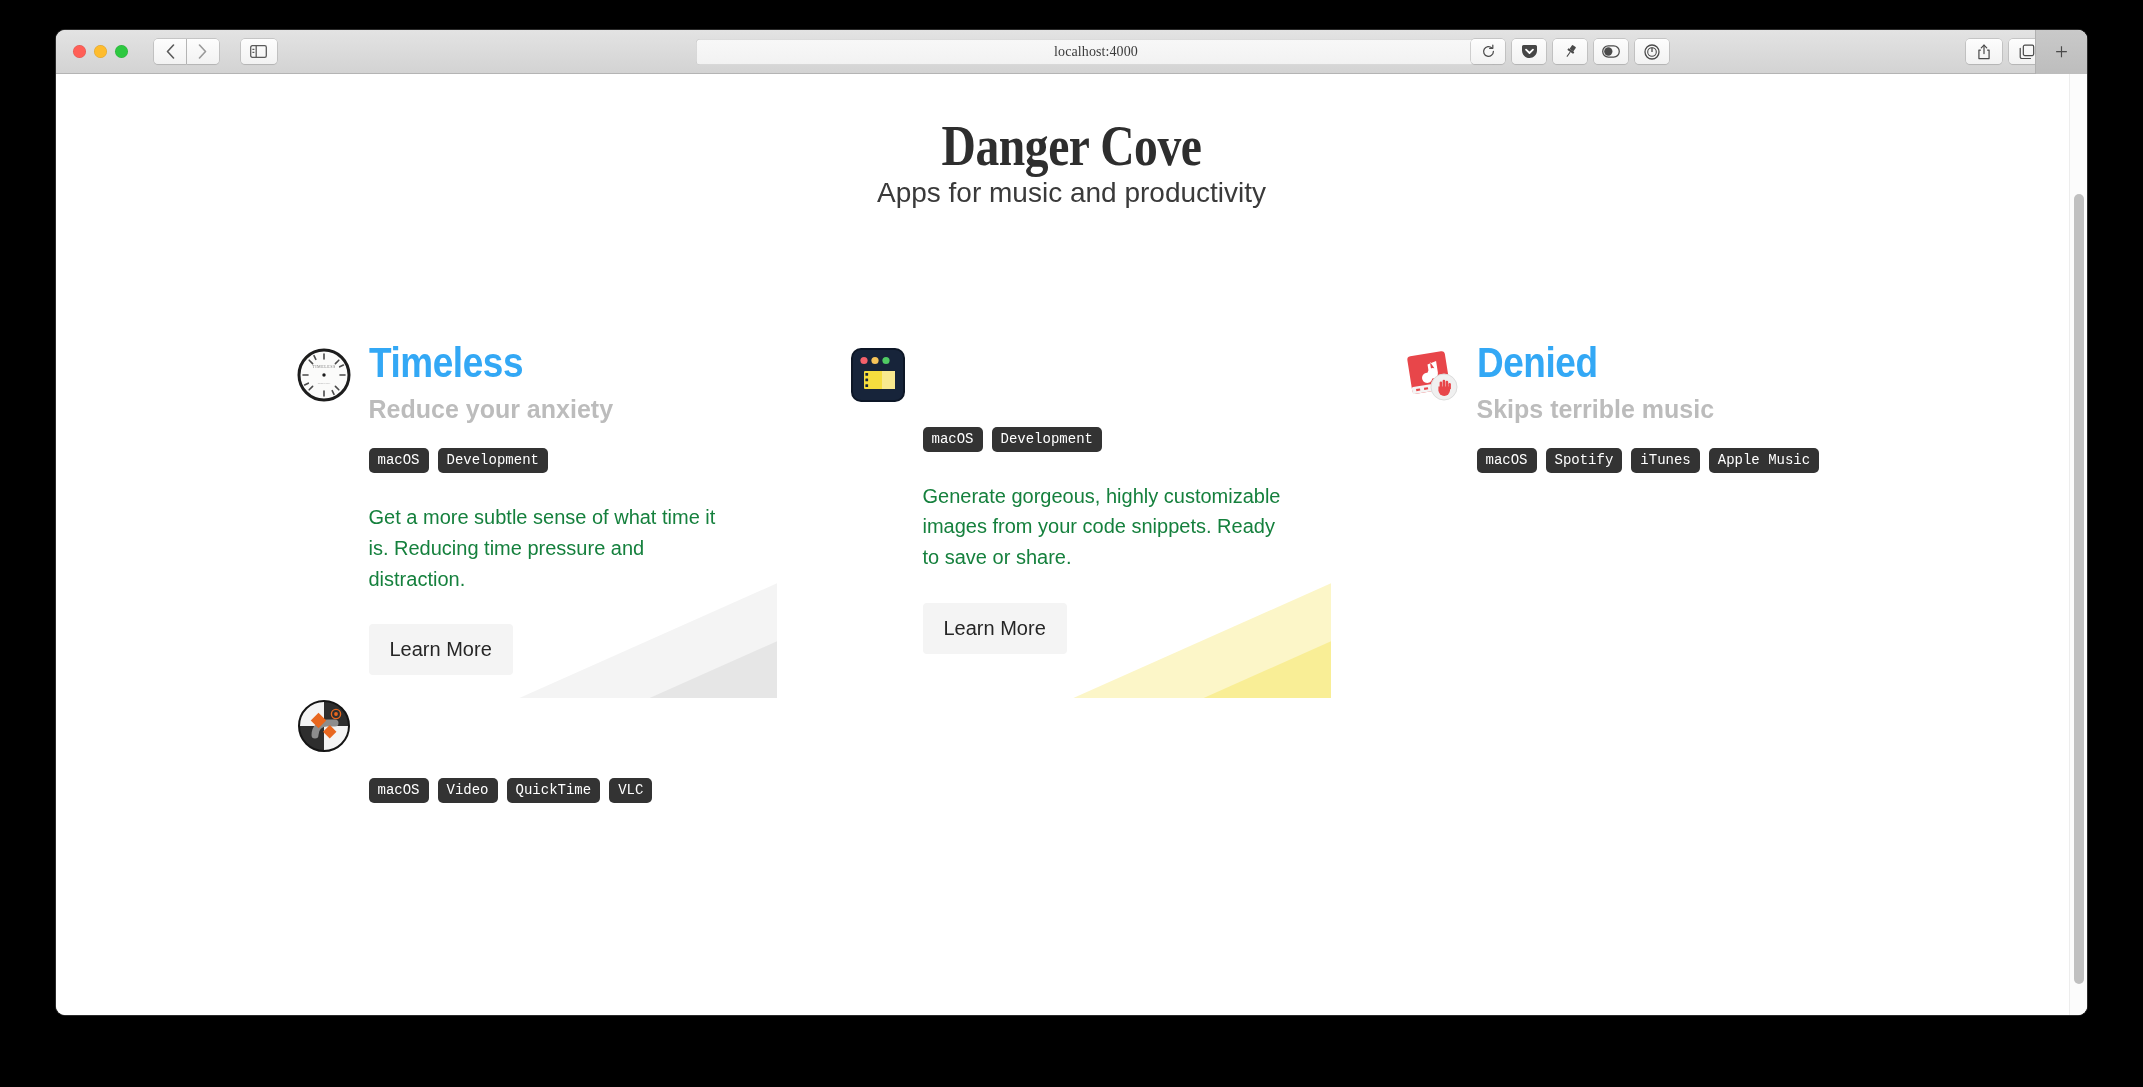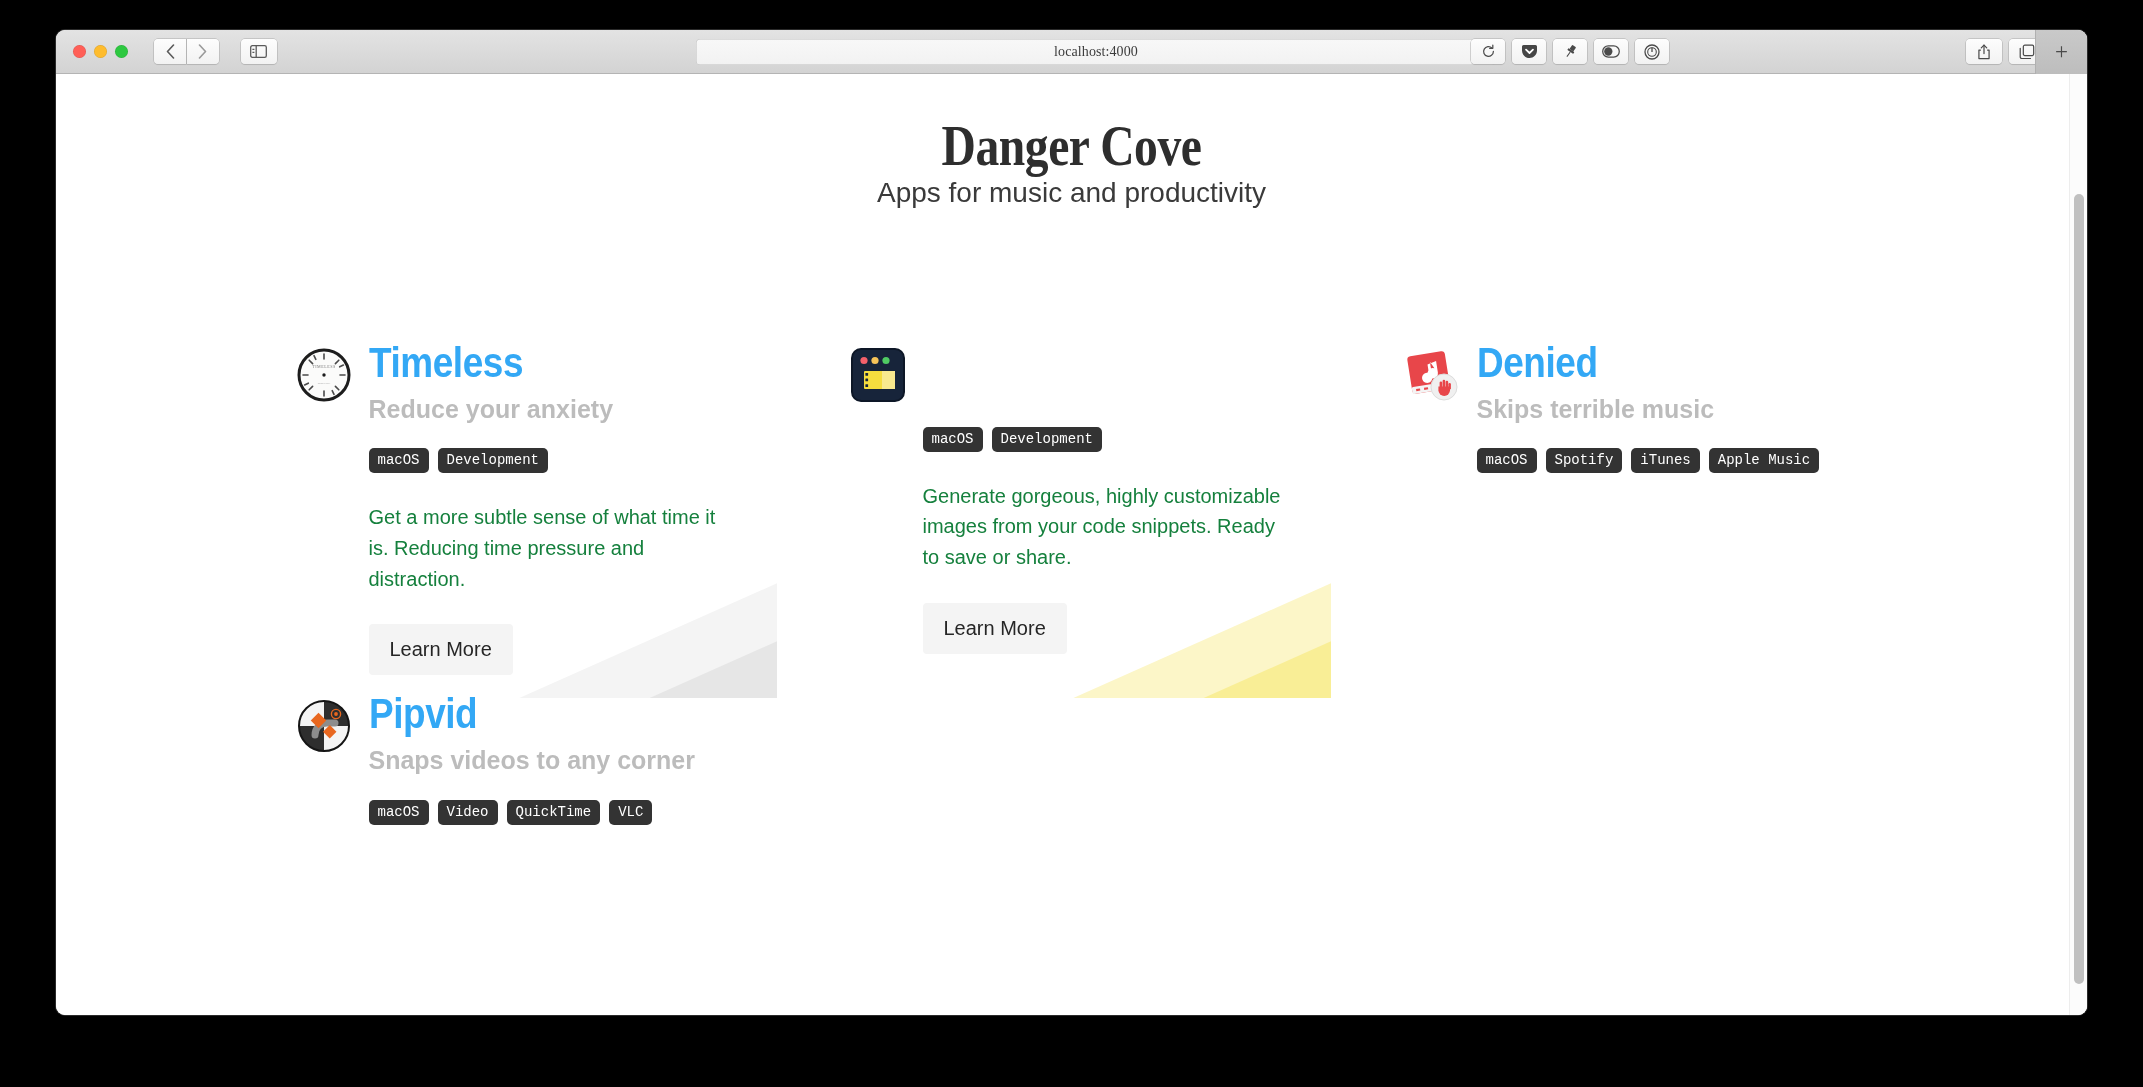--- a/index.html
+++ b/index.html
@@ -426,24 +426,20 @@
                 <rect x="27" y="27" width="25" height="25" fill="#f4f4f4"></rect>
                 <path d="M18 36c0-7 5-12 12-12h8" fill="none" stroke="#8d8d8d" stroke-width="7" stroke-linecap="round"></path>
                 <rect x="16" y="16" width="11" height="11" transform="rotate(45 21.5 21.5)" fill="#e8671f"></rect>
                 <rect x="28" y="28" width="9.5" height="9.5" transform="rotate(45 32.75 32.75)" fill="#e8671f"></rect>
                 <circle cx="39" cy="15" r="4.6" fill="none" stroke="#e8671f" stroke-width="1.4"></circle>
                 <circle cx="39" cy="15" r="1.9" fill="#e8671f"></circle>
               </g>
               <circle cx="27" cy="27" r="25" fill="none" stroke="#151515" stroke-width="2"></circle>
             </svg>
           </div>
-          <div class="titles">
-            <div class="app-name">Pipvid</div>
-            <div class="app-tag">Snaps videos to any corner</div>
-          </div>
         </div>
         <div class="chips">
           <span class="chip">macOS</span>
           <span class="chip">Video</span>
           <span class="chip">QuickTime</span>
           <span class="chip">VLC</span>
         </div>
       </div>
 
     </div>

